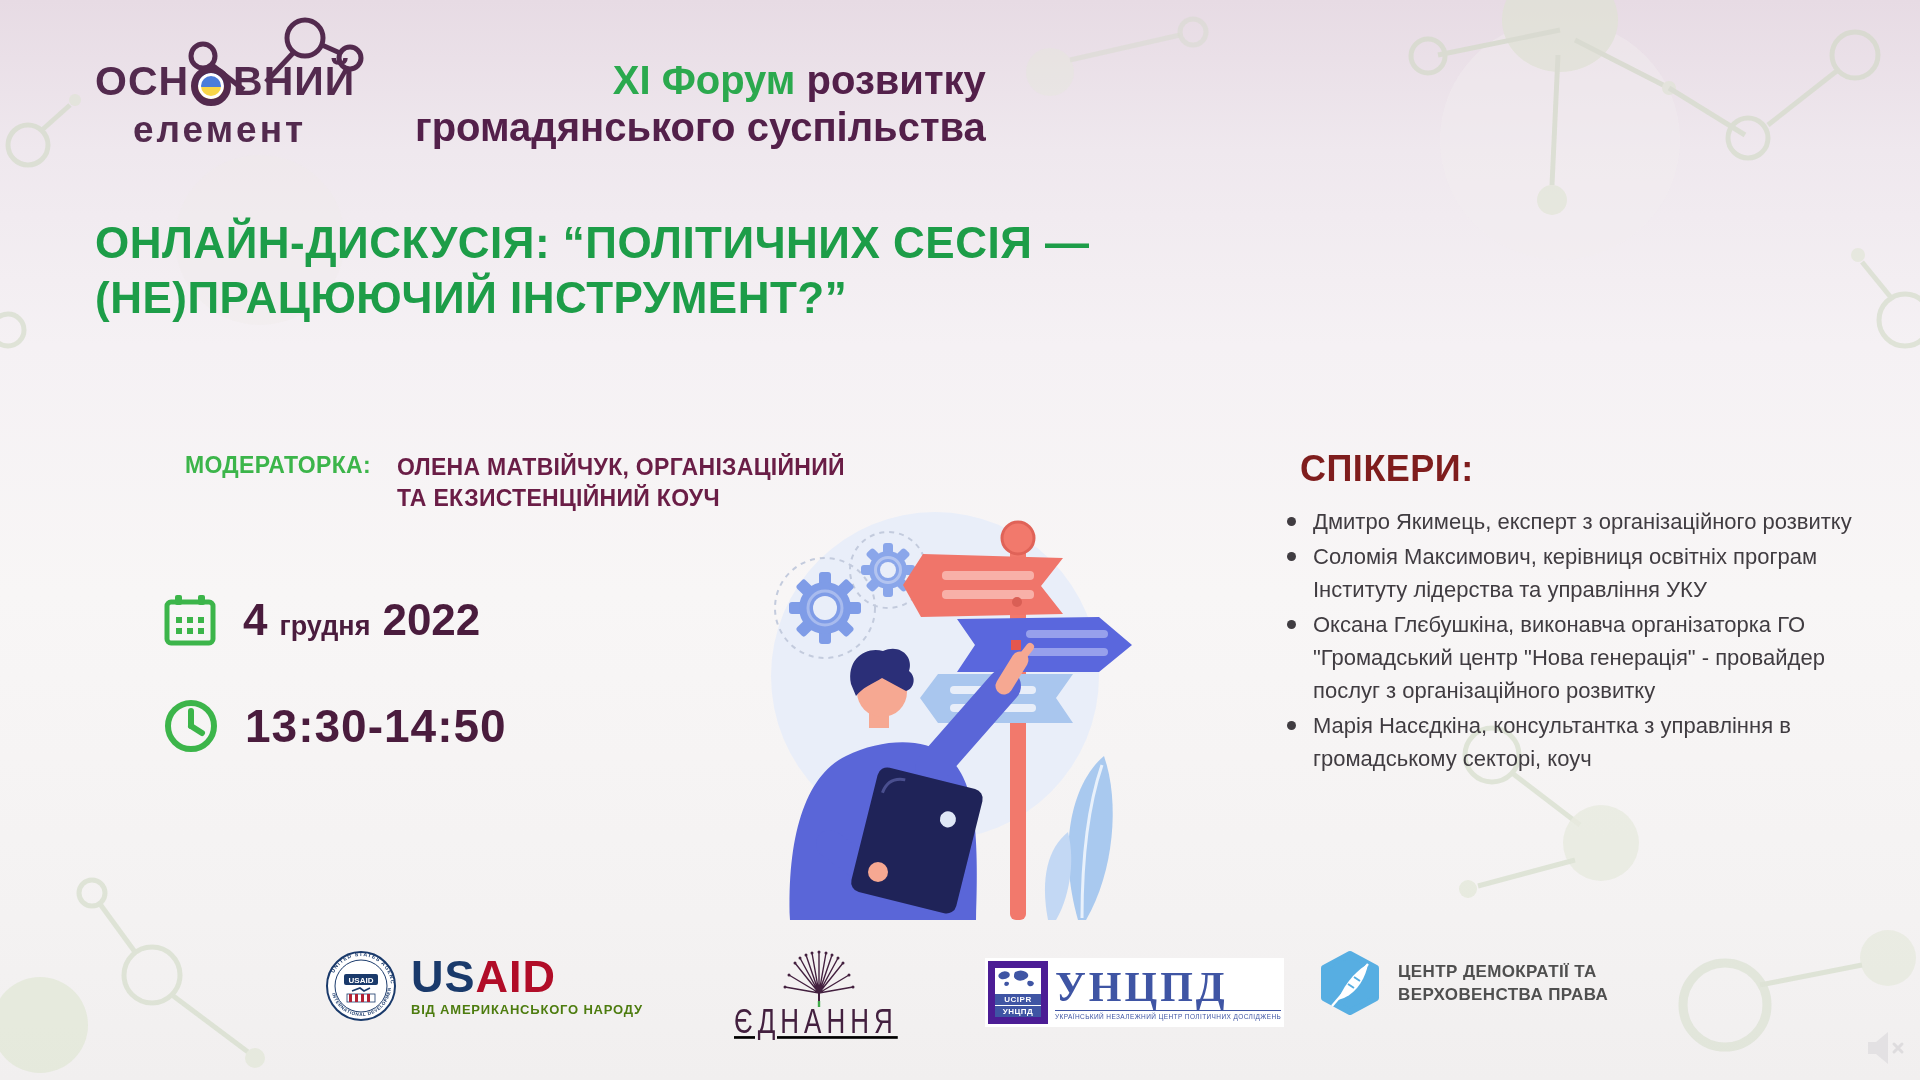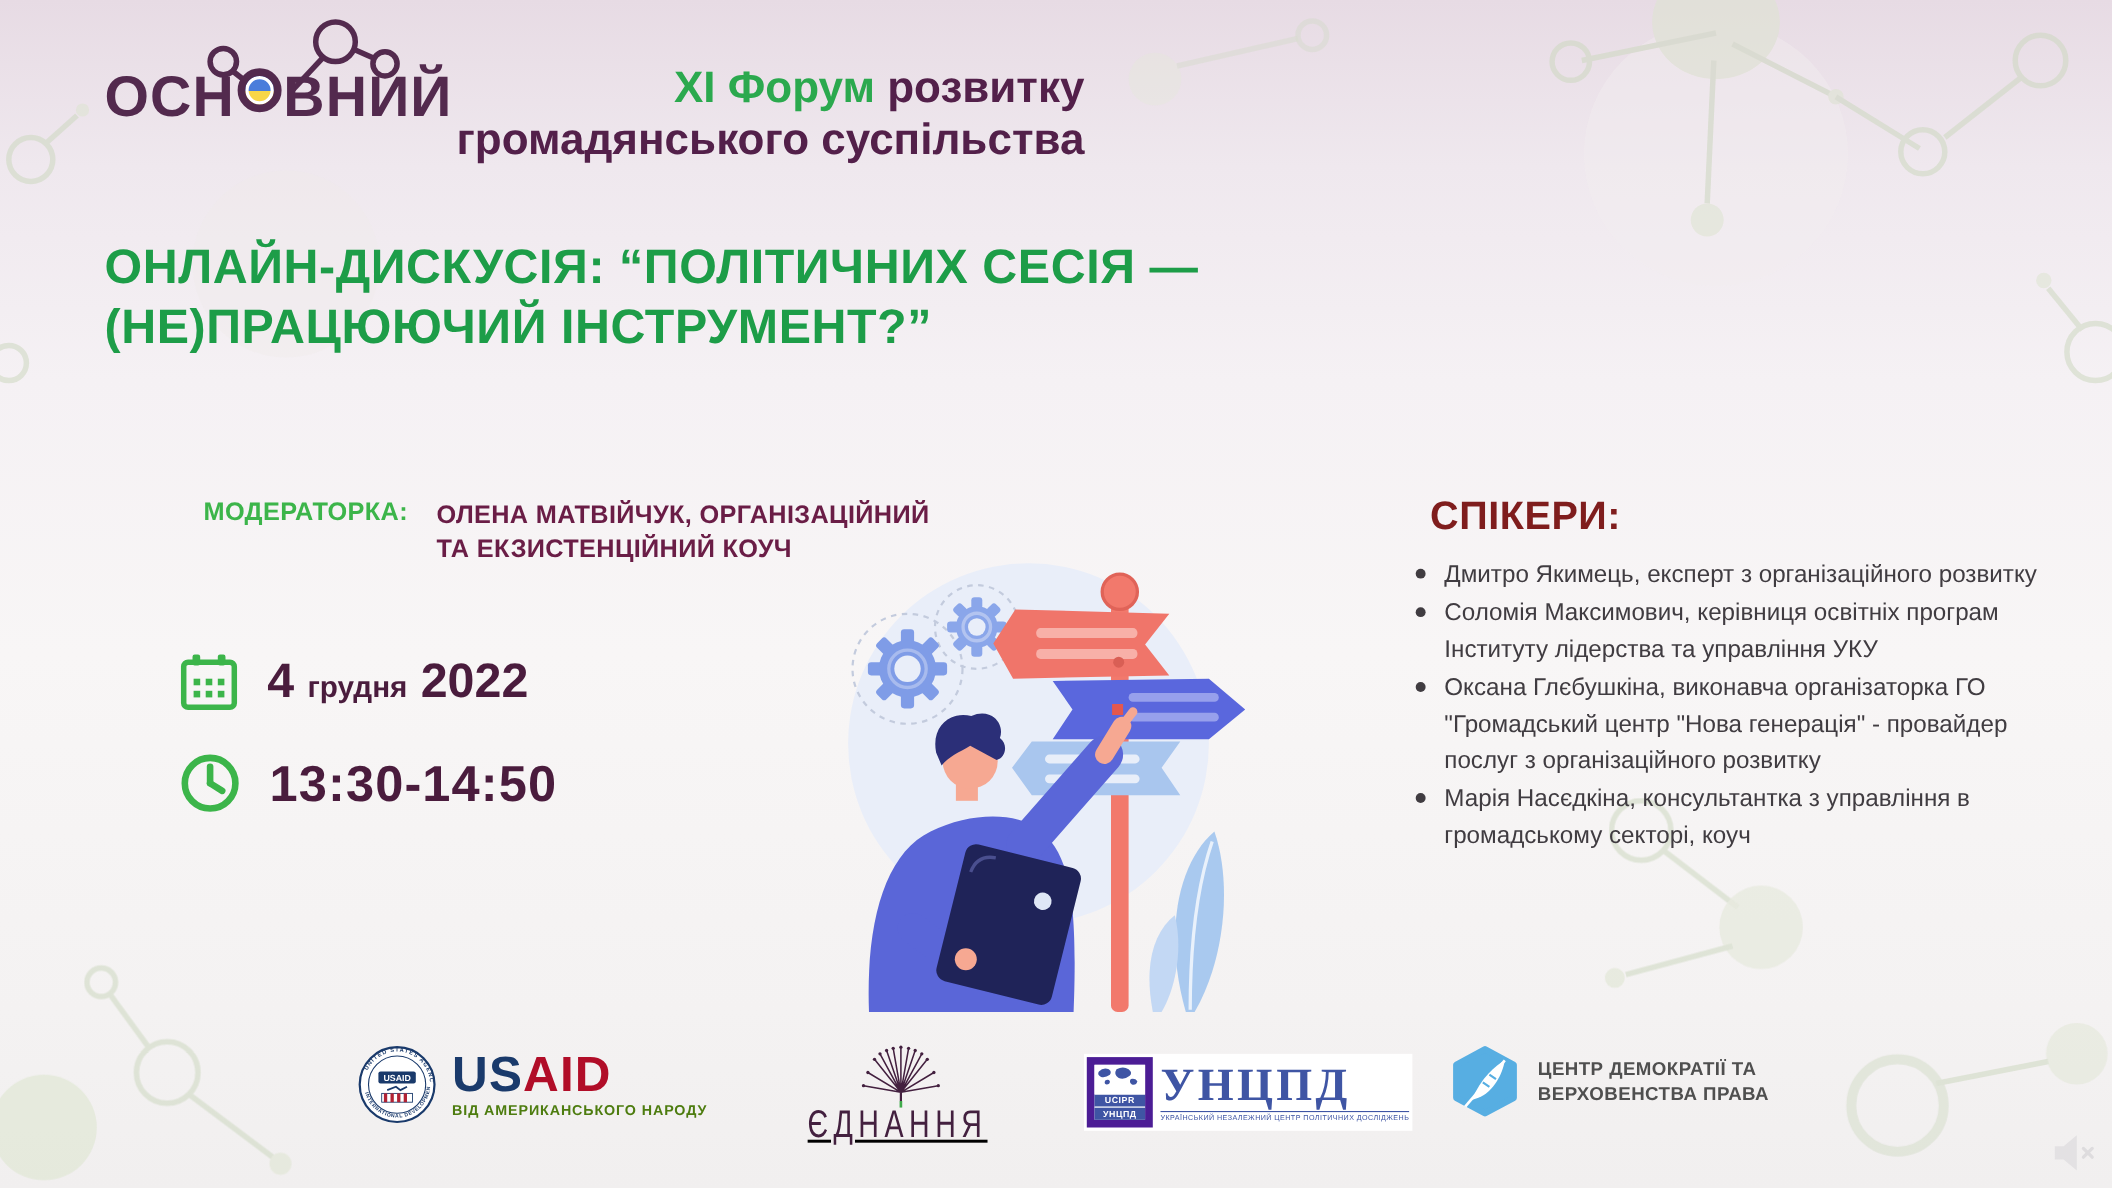--- a/index.html
+++ b/index.html
@@ -5,39 +5,39 @@
   html,body{margin:0;padding:0;}
   body{
     width:1920px;height:1080px;position:relative;overflow:hidden;
     font-family:"Liberation Sans",sans-serif;
     background:linear-gradient(180deg,#e7dbe4 0%,#efe8ee 14%,#f5f1f4 32%,#f8f6f6 55%,#f4f2f2 85%,#f1efef 100%);
   }
   .abs{position:absolute;}
 
   
   .logo-block{left:95px;top:58px;color:#532a4e;}
-  .logo-line1{font-size:52px;font-weight:700;letter-spacing:1px;display:flex;}
+  .logo-line1{font-size:41px;font-weight:700;letter-spacing:1px;display:flex;align-items:center;}
   .flag-dot{display:inline-block;width:26px;height:26px;border-radius:50%;
     border:7px solid #532a4e;box-shadow:inset 0 0 0 3px #fff;overflow:hidden;position:relative;margin:0 2px;top:4px;
     background:linear-gradient(180deg,#4a7ddb 0 52%,#f8d648 52% 100%);}
   .logo-line2{font-size:37px;font-weight:600;letter-spacing:3px;margin-top:4px;padding-left:38px;}
   .forum-title{left:415px;top:57px;font-size:40px;line-height:47px;font-weight:800;color:#53204a;text-align:right;}
   .forum-green{color:#2ba94e;}
 
   
   .main-title{left:95px;top:215px;font-size:44px;line-height:55px;font-weight:800;color:#1d9d48;letter-spacing:0.5px;}
 
   
   .moderator{left:185px;top:452px;display:flex;gap:26px;}
   .moderator-label{font-size:23px;font-weight:800;color:#3cb54a;letter-spacing:0.3px;}
   .moderator-name{font-size:23px;font-weight:800;color:#6a1d46;line-height:31px;letter-spacing:0.3px;}
 
   
   .date-row{left:163px;top:593px;display:flex;align-items:center;gap:26px;color:#4a1c3d;}
-  .time-row{left:163px;top:684px;display:flex;align-items:center;gap:26px;color:#4a1c3d;}
+  .time-row{left:163px;top:698px;display:flex;align-items:center;gap:26px;color:#4a1c3d;}
   .date-text{font-weight:800;font-size:44px;display:flex;align-items:baseline;gap:12px;}
   .date-month{font-size:27px;font-weight:800;}
   .time-text{font-weight:800;font-size:46px;letter-spacing:1px;}
 
   
   .speakers-heading{left:1300px;top:448px;font-size:36px;font-weight:800;color:#7f1d1d;letter-spacing:0.5px;}
   .speakers-list{left:1283px;top:505px;width:590px;margin:0;padding:0;list-style:none;}
   .speakers-list li{font-size:22px;line-height:33px;color:#403c41;position:relative;padding-left:30px;margin-bottom:2px;}
   .speakers-list li::before{content:"";position:absolute;left:4px;top:12px;width:9px;height:9px;border-radius:50%;background:#403c41;}
 
@@ -119,20 +119,21 @@
     <line x1="124" y1="38" x2="96" y2="68"></line>
     <line x1="152" y1="31" x2="170" y2="39"></line>
   </g>
 </svg>
 <div class="abs logo-block">
   <div class="logo-line1">
     <span>ОСН</span>
       <span class="flag-dot"></span>
       <span>ВНИЙ</span>
   </div>
+  <div class="logo-line2">елемент</div>
 </div>
 
 <div class="abs forum-title">
   <div><span class="forum-green">XI Форум</span><span> розвитку</span></div>
   <div>громадянського суспільства</div>
 </div>
 
 <div class="abs main-title">
   <div>ОНЛАЙН-ДИСКУСІЯ: “ПОЛІТИЧНИХ СЕСІЯ —</div>
   <div>(НЕ)ПРАЦЮЮЧИЙ ІНСТРУМЕНТ?”</div>

